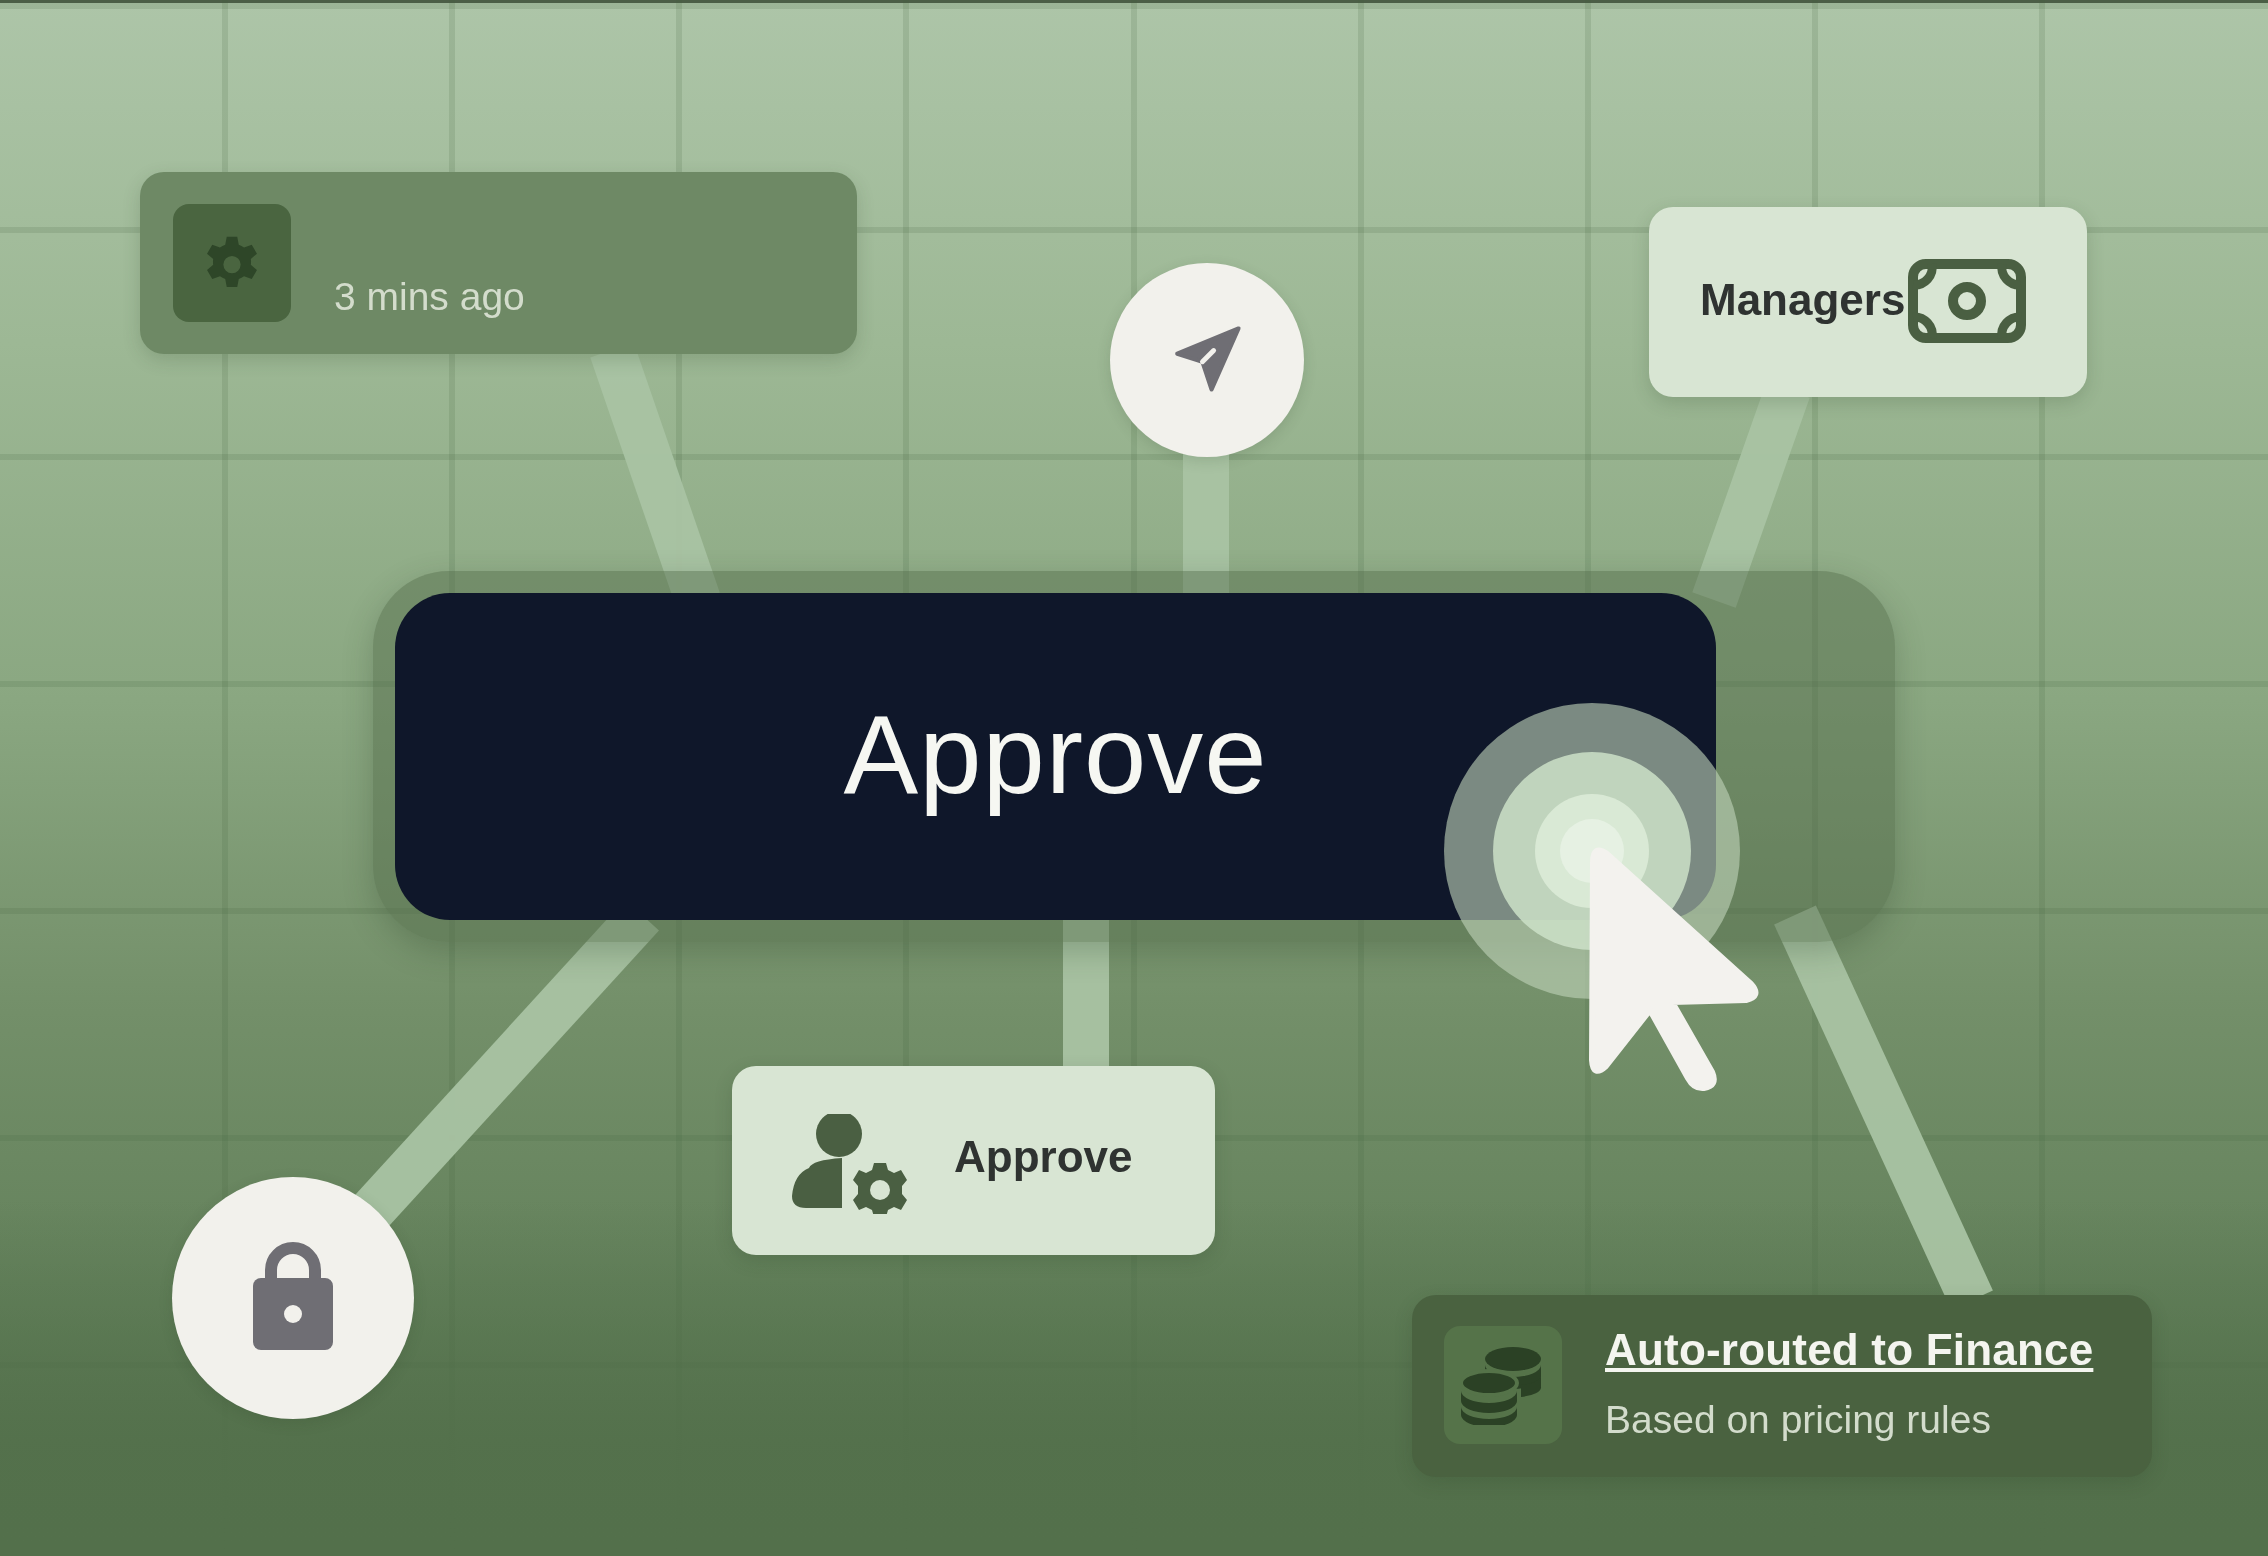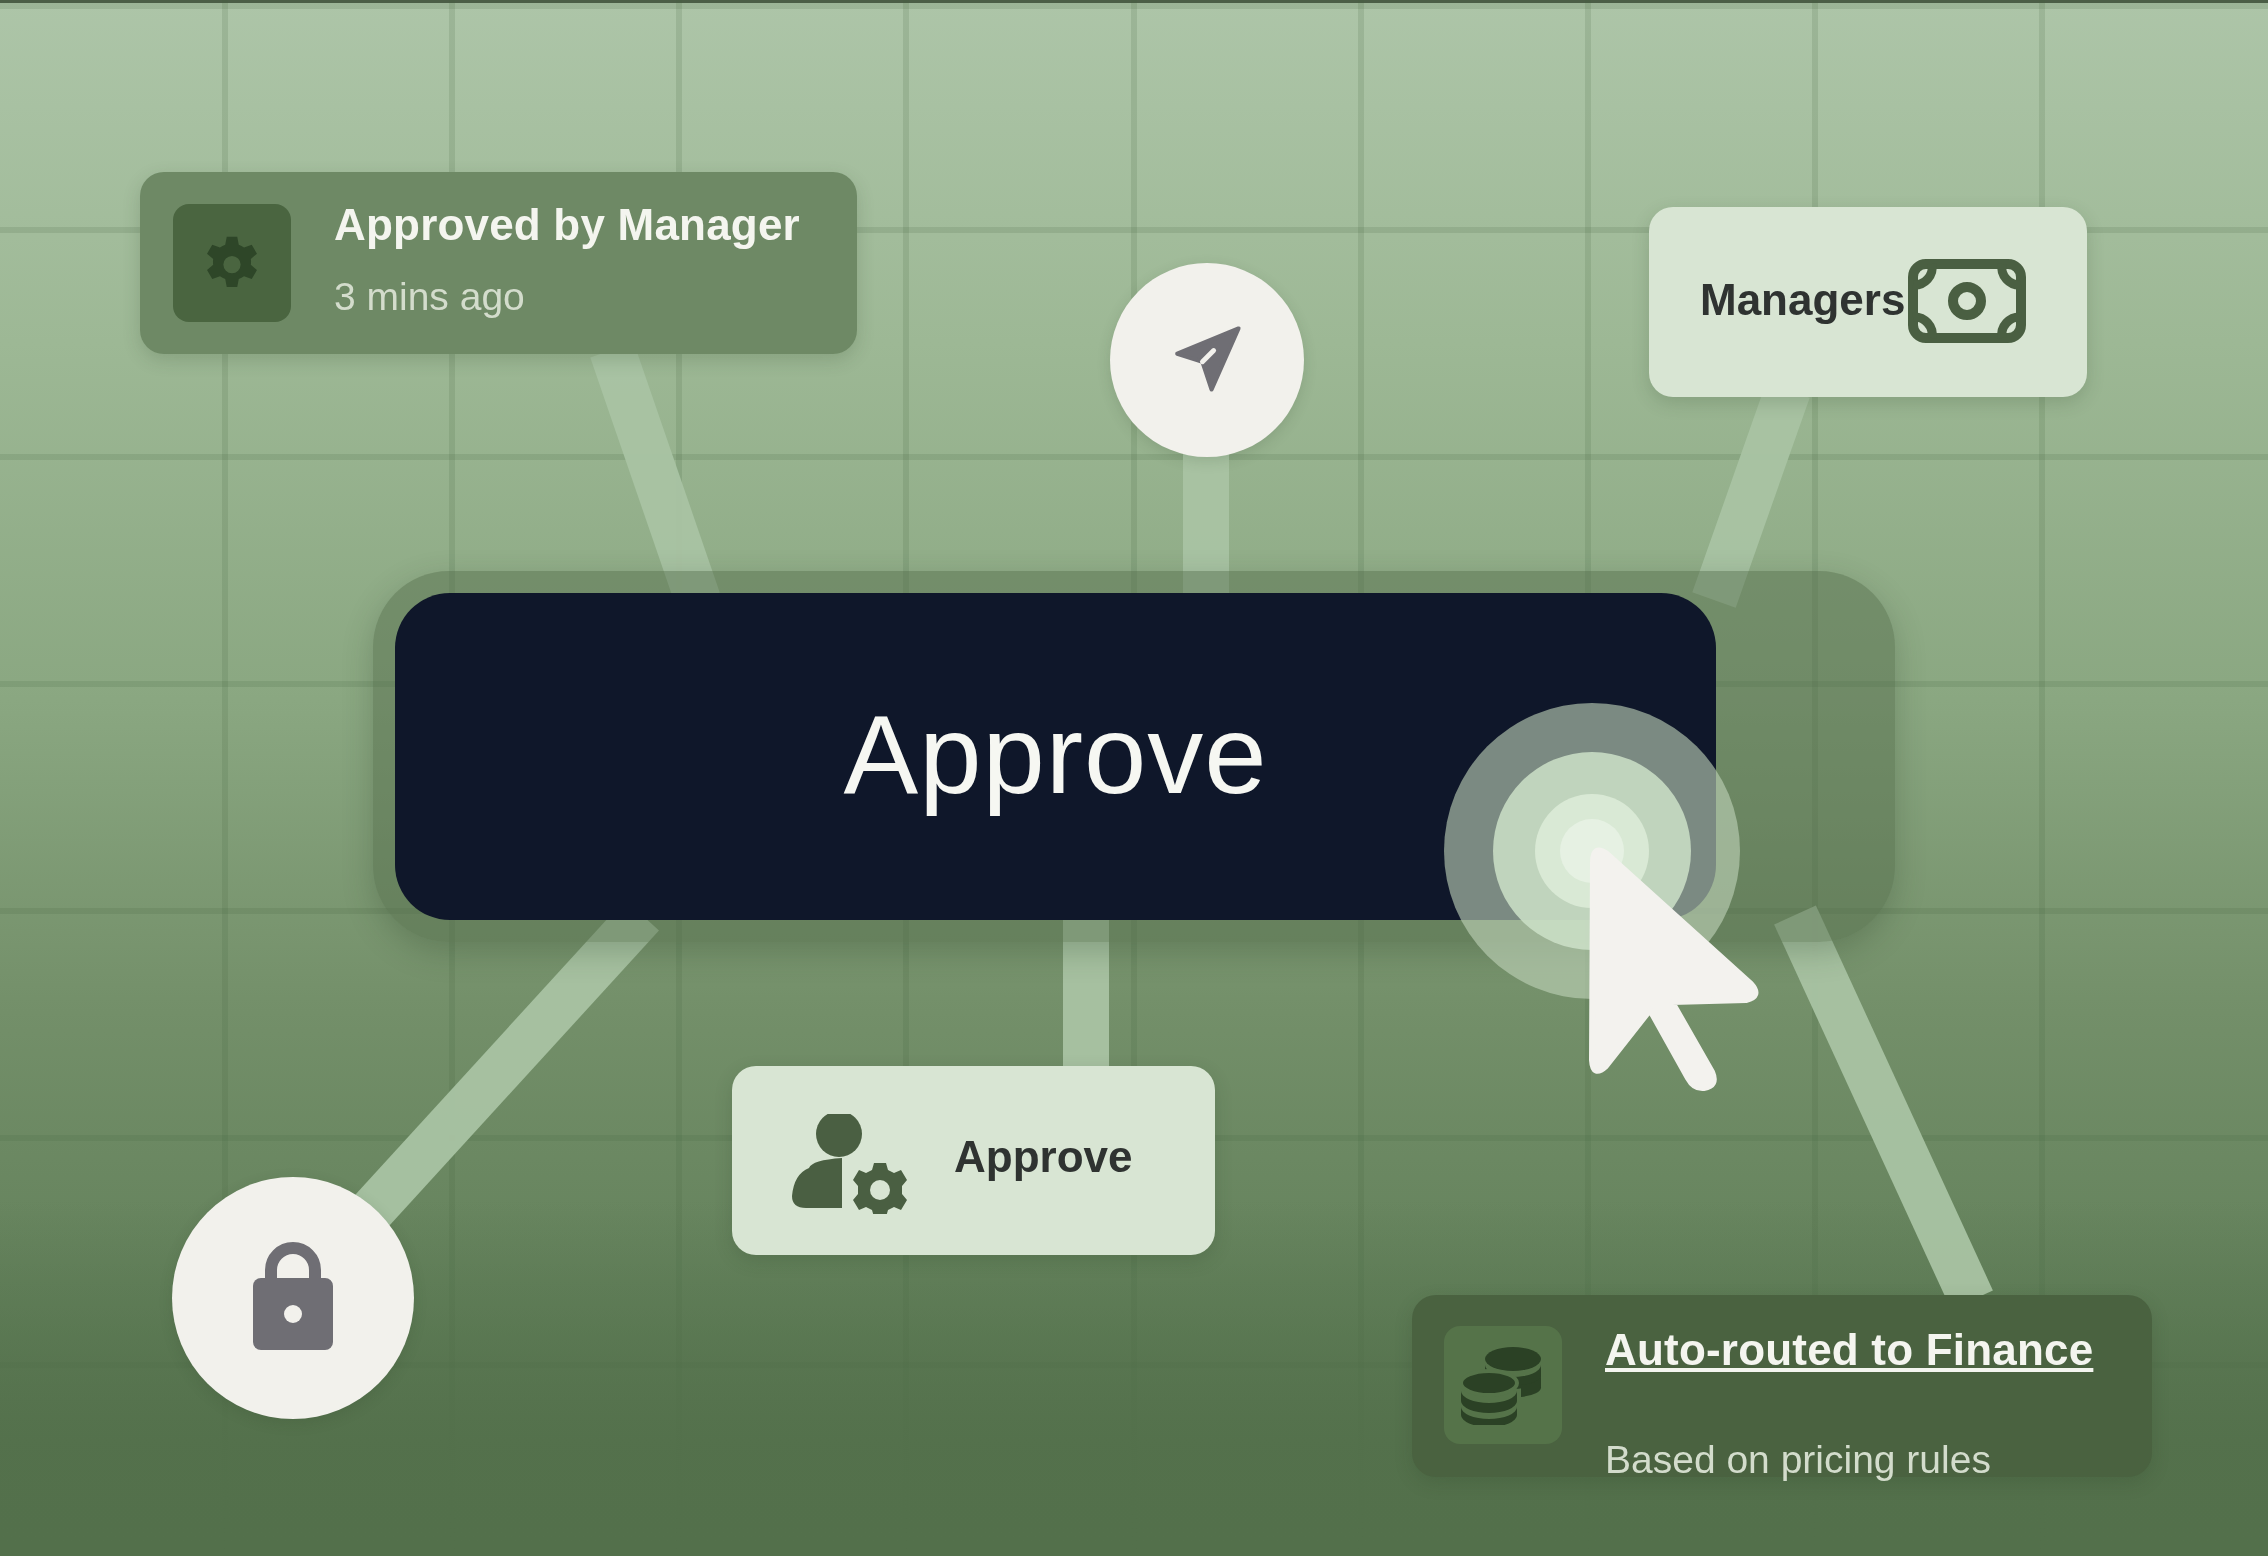--- a/index.html
+++ b/index.html
@@ -77,21 +77,20 @@
     <line x1="1795" y1="915" x2="1972" y2="1300"></line>
   </g>
 </svg>
 
 <div class="card card-dark" style="left:140px; top:172px; width:717px; height:182px;">
   <div class="icon-box" style="left:33px; top:32px; background:#4a6540;">
     <svg width="74" height="74" viewBox="0 0 24 24">
       <path fill="#2e4628" d="M10.3 2h3.4l.5 2.6c.6.2 1.2.5 1.7.9l2.5-.9 1.7 2.9-2 1.7c.1.6.1 1.3 0 1.9l2 1.7-1.7 2.9-2.5-.9c-.5.4-1.1.7-1.7.9l-.5 2.6h-3.4l-.5-2.6c-.6-.2-1.2-.5-1.7-.9l-2.5.9-1.7-2.9 2-1.7c-.1-.6-.1-1.3 0-1.9l-2-1.7 1.7-2.9 2.5.9c.5-.4 1.1-.7 1.7-.9zM12 8.2a2.8 2.8 0 1 0 0 5.6 2.8 2.8 0 0 0 0-5.6z" transform="translate(0,1.5)"></path>
     </svg>
   </div>
-  <div class="card-title" style="left:194px; top:28px;">Approved by Manager</div>
   <div class="card-sub" style="left:194px; top:103px;">3 mins ago</div>
 </div>
 
 <div class="circle" style="left:1110px; top:263px; width:194px; height:194px;">
   <svg width="84" height="84" viewBox="0 0 24 24">
     <path fill="#6f6e74" stroke="#6f6e74" stroke-width="1.2" stroke-linejoin="round" d="M21 3L3.5 10.2l7.2 2.3 2.6 7.9z"></path>
     <path stroke="#f2f1ec" stroke-width="1.4" stroke-linecap="round" d="M10.7 12.5l3.2-3.2"></path>
   </svg>
 </div>
 
@@ -144,18 +143,18 @@
         <ellipse cx="52" cy="14" rx="28" ry="12"></ellipse>
         <path d="M24 20 v12 a28 12 0 0 0 56 0 v-12 a28 12 0 0 1 -56 0z"></path>
         <path d="M60 40 v12 a28 10 0 0 0 20 -10 v-10 a28 12 0 0 1 -20 8z"></path>
         <ellipse cx="28" cy="38" rx="28" ry="12" stroke="#557349" stroke-width="4"></ellipse>
         <path d="M0 46 v10 a28 12 0 0 0 56 0 v-10 a28 12 0 0 1 -56 0z"></path>
         <path d="M0 62 v8 a28 12 0 0 0 56 0 v-8 a28 12 0 0 1 -56 0z"></path>
       </g>
     </svg>
   </div>
   <div class="card-title" style="left:193px; top:30px;text-decoration:underline;">Auto-routed to Finance</div>
-  <div class="card-sub" style="left:193px; top:103px;margin-top:40px;">Based on pricing rules</div>
+  <div class="card-sub" style="left:193px; top:103px;">Based on pricing rules</div>
 </div>
 
 <svg class="cursor" width="2268" height="1556" viewBox="0 0 2268 1556" style="pointer-events:none;">
   <path d="M1593 862 Q1593 844 1607 854 L1751 984 Q1762 996 1746 1000 L1672 1002 L1712 1072 Q1718 1086 1704 1088 Q1694 1089 1688 1078 L1650 1010 L1606 1066 Q1593 1078 1592 1060 Z" fill="#f3f2ee" stroke="#f3f2ee" stroke-width="6" stroke-linejoin="round"></path>
 </svg>
 
 </body></html>

